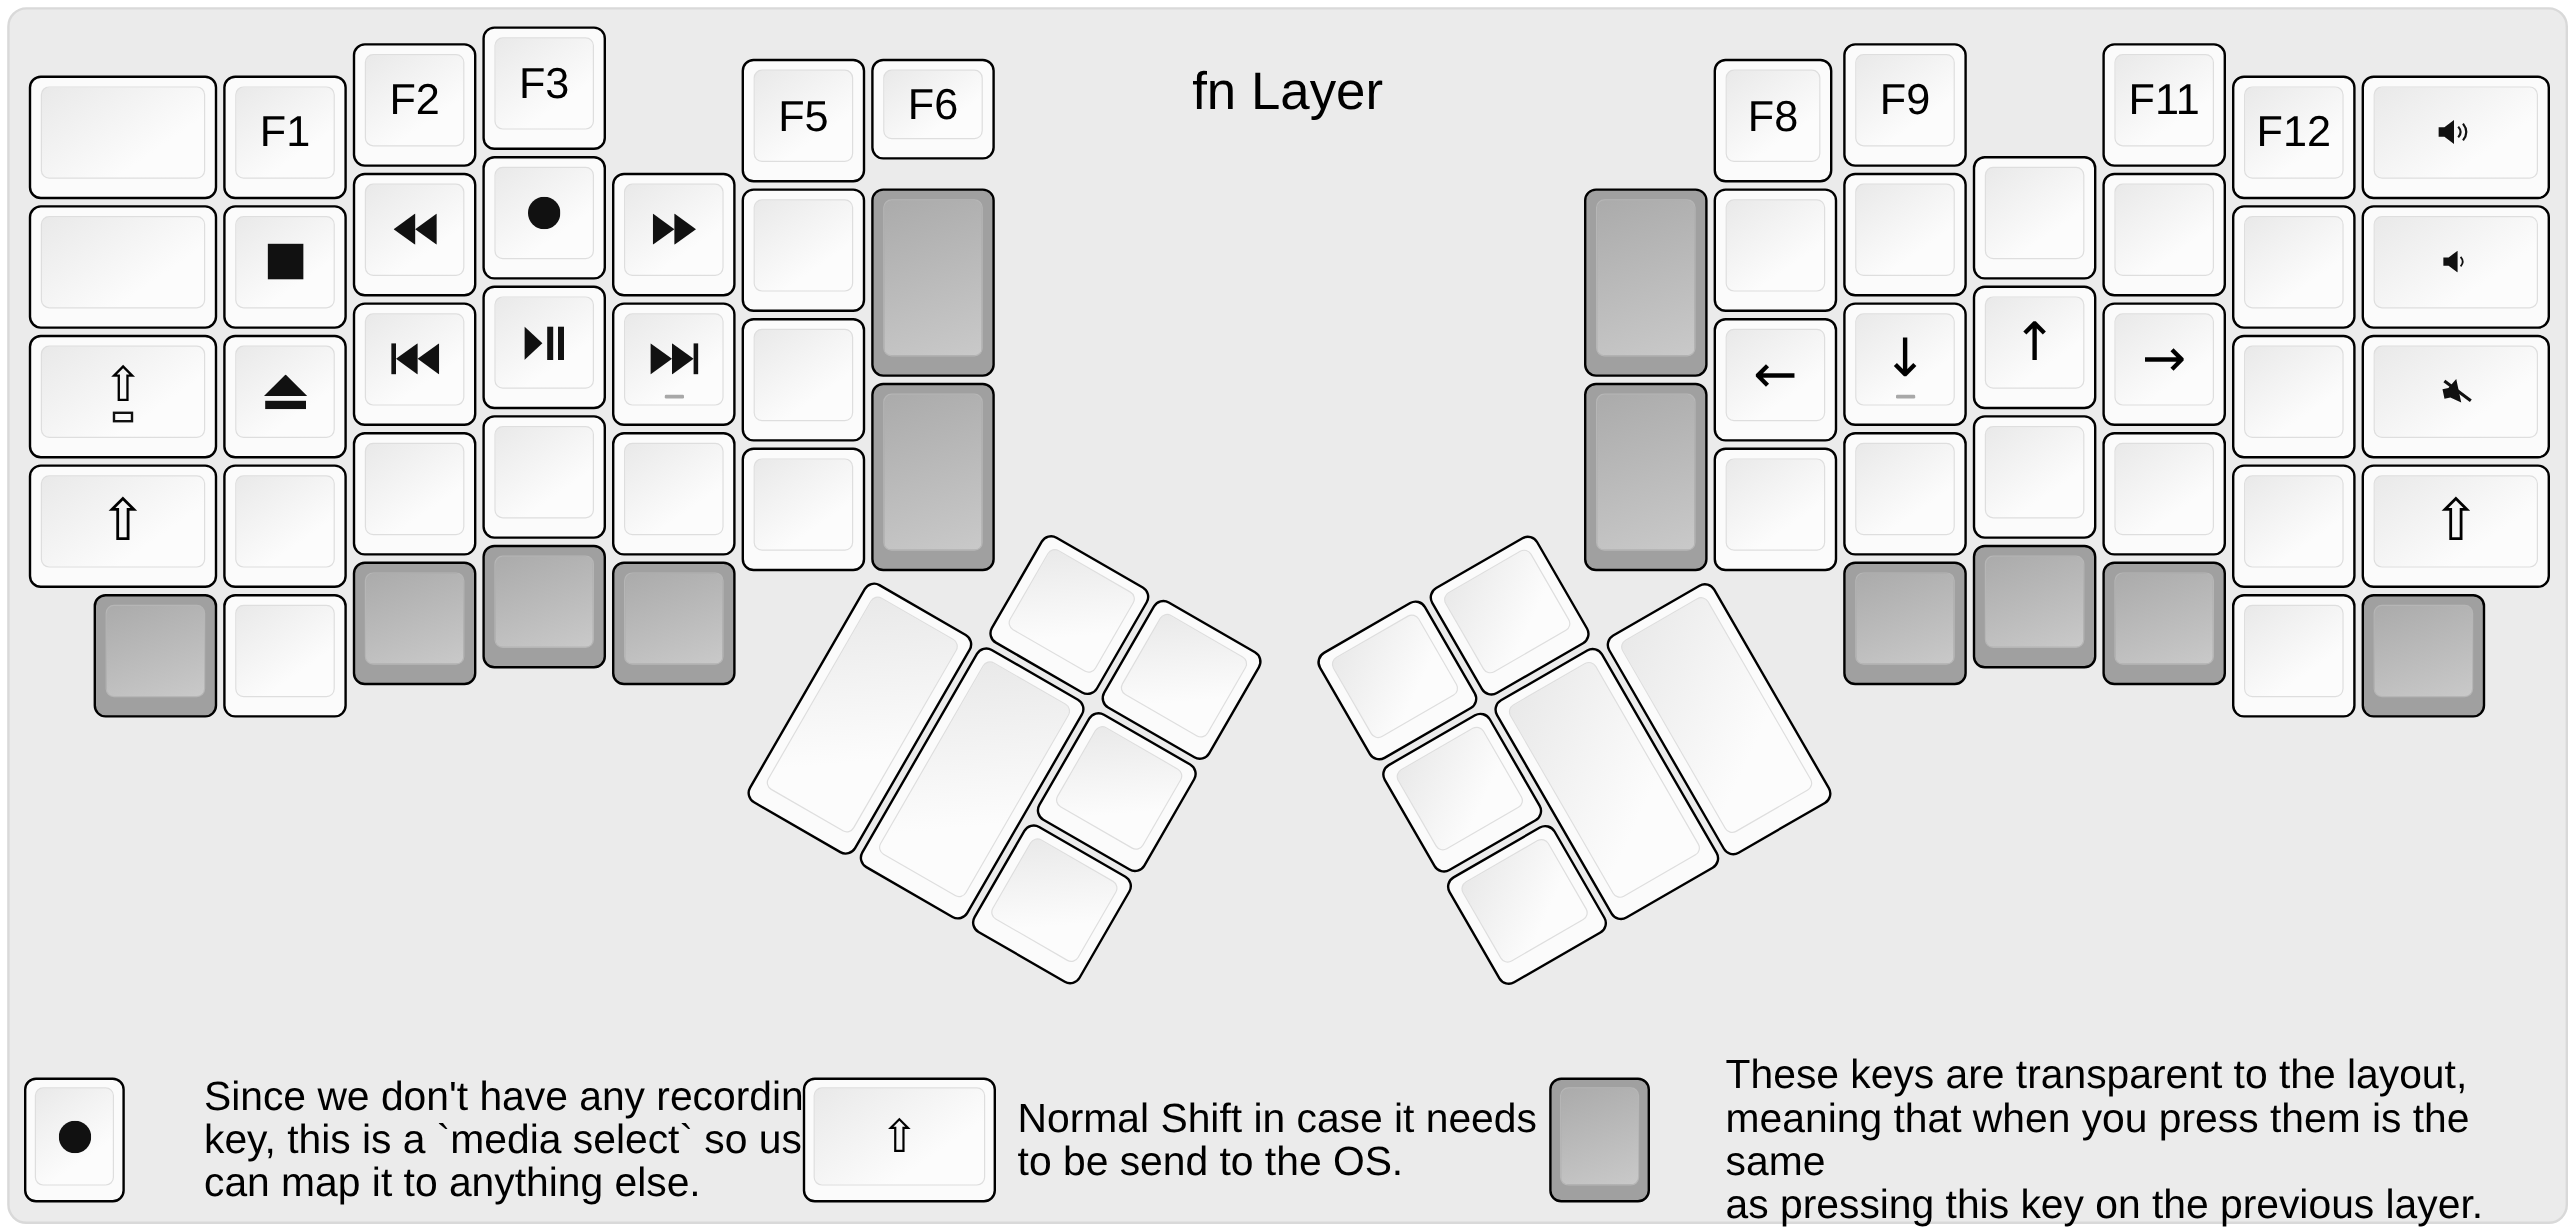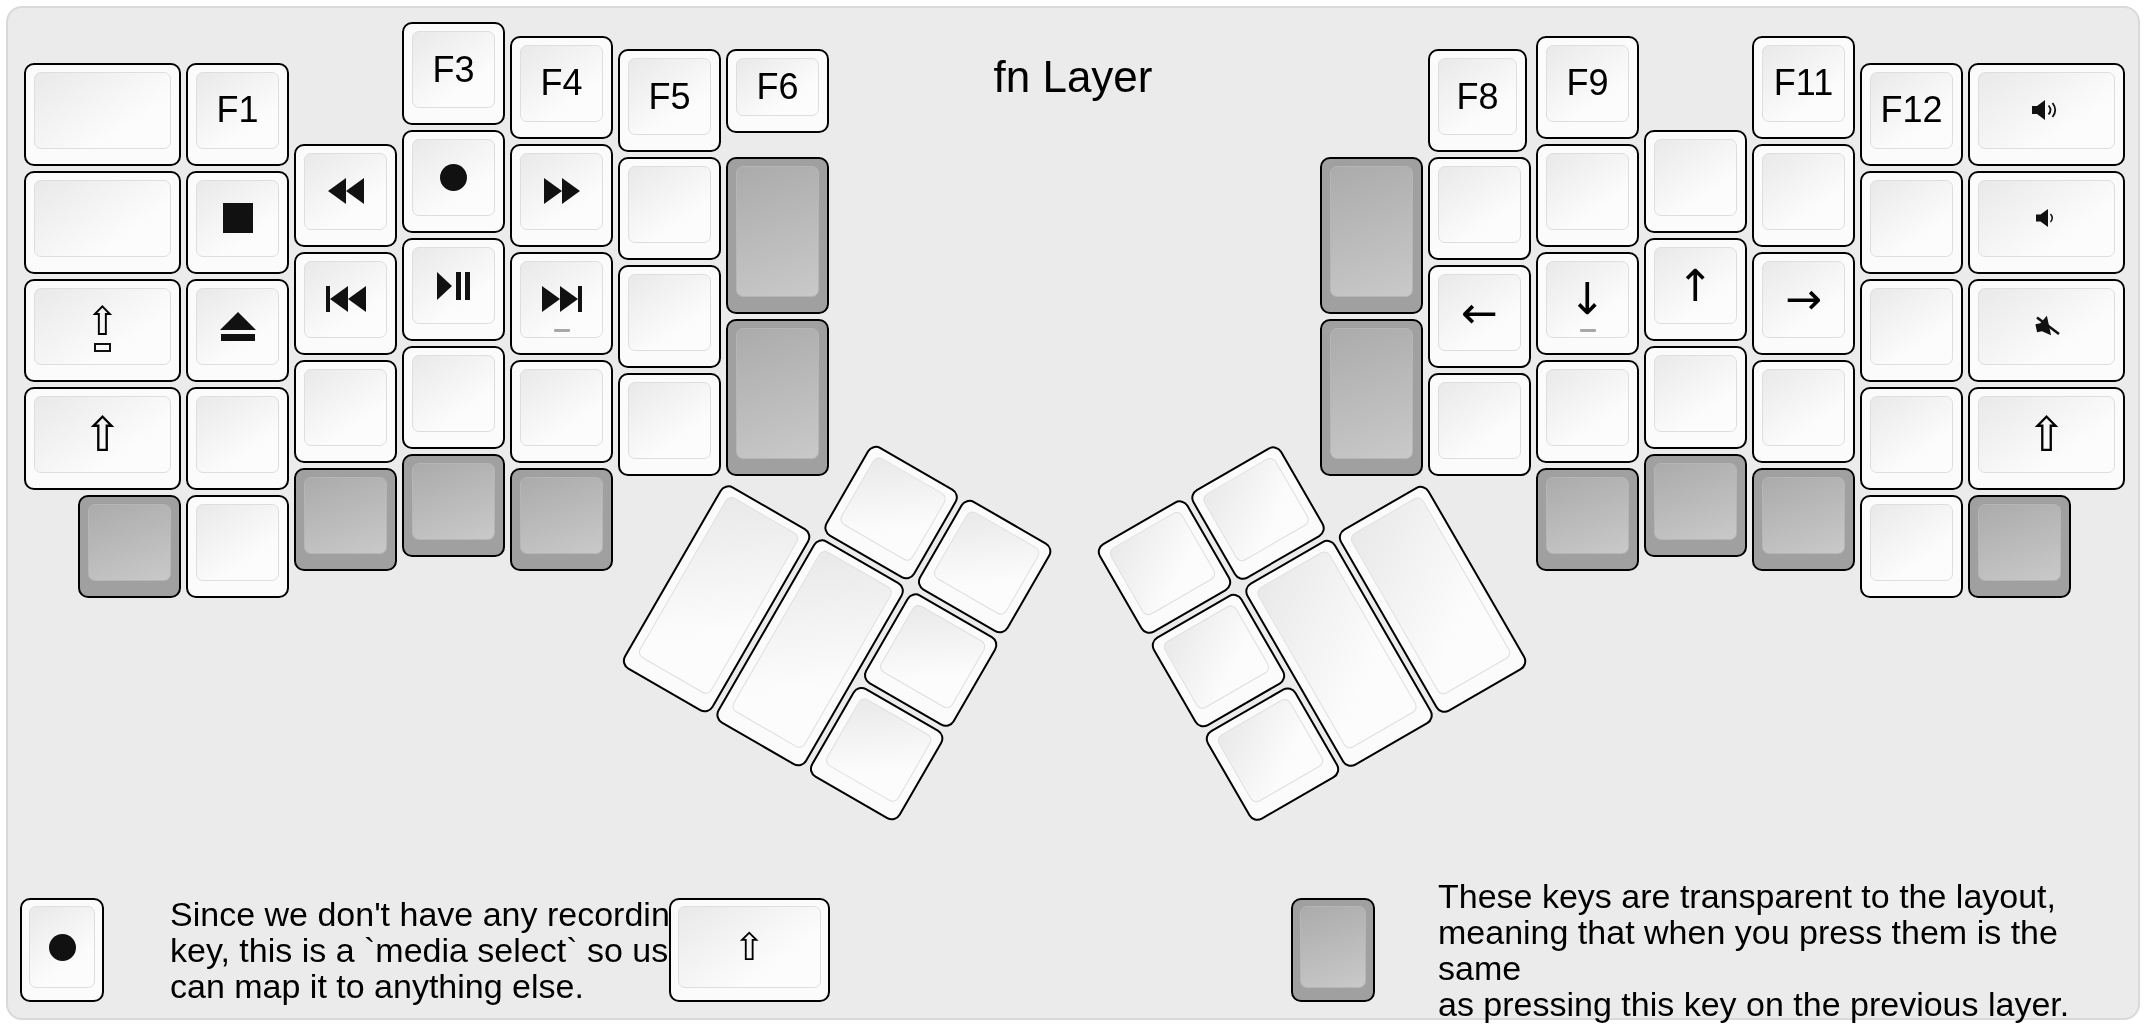--- a/index.html
+++ b/index.html
@@ -103,20 +103,25 @@
       </div>
       <div class="key" style="left: 186px; top: 386.5px; width: 103px; height: 103px;">
         <div class="keytop"></div>
       </div>
       <div class="key gray" style="left: 78px; top: 494.5px; width: 103px; height: 103px;">
         <div class="keytop"></div>
       </div>
       <div class="key" style="left: 186px; top: 494.5px; width: 103px; height: 103px;">
         <div class="keytop"></div>
       </div>
+      <div class="key" style="left: 294px; top: 35.5px; width: 103px; height: 103px;">
+        <div class="keytop">
+          <span class="key-label">F2</span>
+        </div>
+      </div>
       <div class="key" style="left: 294px; top: 143.5px; width: 103px; height: 103px;">
         <div class="keytop">
           <span>
             <svg width="36" height="26" viewBox="0 0 36 26">
               <polygon points="18,0 18,26 0,13" fill="#111"></polygon>
               <polygon points="36,0 36,26 18,13" fill="#111"></polygon>
             </svg>
           </span>
         </div>
       </div>
@@ -160,25 +165,20 @@
               <rect x="28" y="0" width="5" height="28" fill="#111"></rect>
             </svg>
           </span>
         </div>
       </div>
       <div class="key" style="left: 402px; top: 346px; width: 103px; height: 103px;">
         <div class="keytop"></div>
       </div>
       <div class="key gray" style="left: 402px; top: 454px; width: 103px; height: 103px;">
         <div class="keytop"></div>
-      </div>
-      <div class="key" style="left: 510px; top: 35.5px; width: 103px; height: 103px;">
-        <div class="keytop">
-          <span class="key-label">F4</span>
-        </div>
       </div>
       <div class="key" style="left: 510px; top: 143.5px; width: 103px; height: 103px;">
         <div class="keytop">
           <span>
             <svg width="36" height="26" viewBox="0 0 36 26">
               <polygon points="0,0 0,26 18,13" fill="#111"></polygon>
               <polygon points="18,0 18,26 36,13" fill="#111"></polygon>
             </svg>
           </span>
         </div>
@@ -415,20 +415,22 @@
       <div class="legend-text" style="margin-left: 42px;">Since we don't have any recording
 key, this is a `media select` so user
 can map it to anything else.</div>
     </div>
     <div class="legend-item" style="left: 669px;">
       <div class="key legend-key" style="width: 161px; height: 104px;">
         <div class="keytop">
           <span class="key-glyph legend-shift">⇧</span>
         </div>
       </div>
+      <div class="legend-text" style="margin-left: 18px;">Normal Shift in case it needs
+to be send to the OS.</div>
     </div>
     <div class="legend-item" style="left: 1291px; gap: 24px;">
       <div class="key legend-key gray" style="width: 84px; height: 104px;">
         <div class="keytop"></div>
       </div>
       <div class="legend-text" style="margin-left: 39px;">These keys are transparent to the layout,
 meaning that when you press them is the same
 as pressing this key on the previous layer.</div>
     </div>
   </div>

